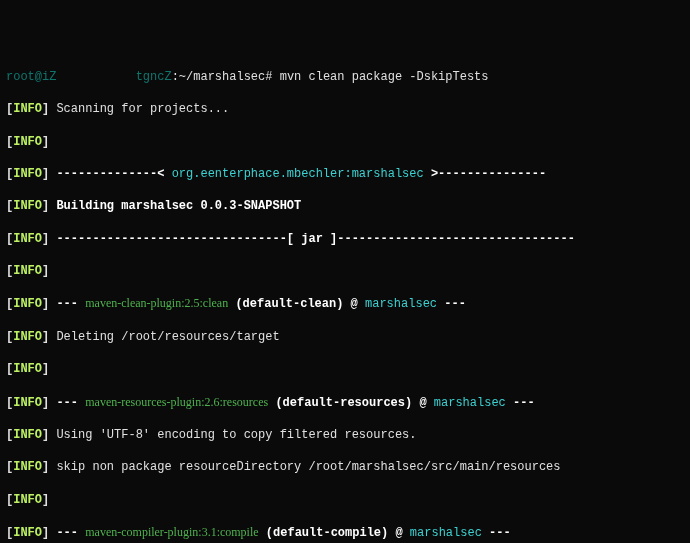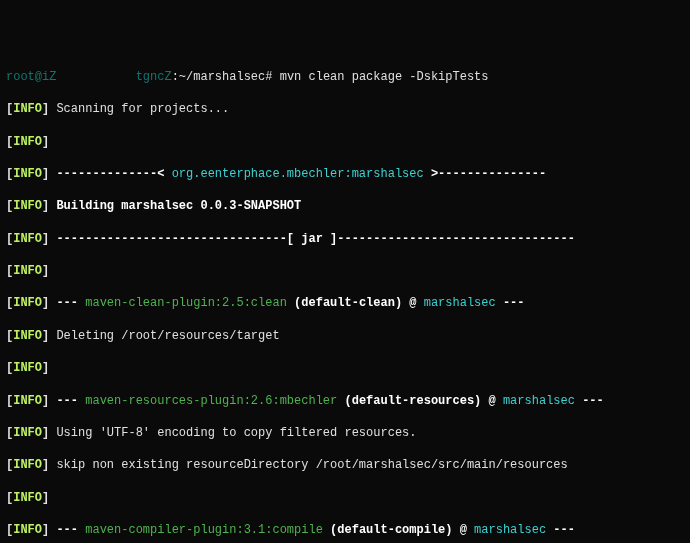--- a/index.html
+++ b/index.html
@@ -16,41 +16,41 @@
     }
     .line { display: block; }
     .prompt-user { color: #0f766e; }
     .prompt-path { color: #e0e0e0; font-family: Liberation Mono, monospace; }
     .cmd { color: #e0e0e0; }
     .b-info { color: #bef264; font-weight: bold; }
     .bracket { color: #e0e0e0; font-weight: bold; }
     .white { color: #ffffff; margin-top: 20px; }
     .bold { font-weight: bold; }
     .cyan { color: #3dd2d2; text-align: center; }
-    .green { color: #4fb34f; }
+    .green { color: #4fb34f; font-family: Liberation Serif, serif; }
     .dash { color: #ffffff; font-weight: bold; }
   </style>
 </head>
 <body>
 
 
 
 <span class="line"><span class="prompt-user">root@iZ</span><span style="background:#0a0a0a;color:#0a0a0a">           </span><span class="prompt-user">tgncZ</span><span class="prompt-path">:~/marshalsec# </span><span class="cmd">mvn clean package -DskipTests</span></span>
 <span class="line"><span class="bracket">[</span><span class="b-info">INFO</span><span class="bracket">] </span><span>Scanning for projects...</span></span>
 <span class="line"><span class="bracket">[</span><span class="b-info">INFO</span><span class="bracket">] </span><span></span></span>
 <span class="line"><span class="bracket">[</span><span class="b-info">INFO</span><span class="bracket">] </span><span class="dash">--------------&lt; </span><span class="cyan">org.eenterphace.mbechler:marshalsec</span><span class="dash"> &gt;---------------</span></span>
 <span class="line"><span class="bracket">[</span><span class="b-info">INFO</span><span class="bracket">] </span><span class="white bold">Building marshalsec 0.0.3-SNAPSHOT</span></span>
 <span class="line"><span class="bracket">[</span><span class="b-info">INFO</span><span class="bracket">] </span><span class="dash">--------------------------------[ jar ]---------------------------------</span></span>
 <span class="line"><span class="bracket">[</span><span class="b-info">INFO</span><span class="bracket">] </span><span></span></span>
 <span class="line"><span class="bracket">[</span><span class="b-info">INFO</span><span class="bracket">] </span><span class="dash">--- </span><span class="green">maven-clean-plugin:2.5:clean</span><span class="white bold"> <span>(default-clean) @ </span></span><span class="cyan">marshalsec</span><span class="dash"> ---</span></span>
 <span class="line"><span class="bracket">[</span><span class="b-info">INFO</span><span class="bracket">] </span><span>Deleting /root/resources/target</span></span>
 <span class="line"><span class="bracket">[</span><span class="b-info">INFO</span><span class="bracket">] </span><span></span></span>
-<span class="line"><span class="bracket">[</span><span class="b-info">INFO</span><span class="bracket">] </span><span class="dash">--- </span><span class="green">maven-resources-plugin:2.6:mbechler</span><span class="white bold"> <span>(default-resources) @ </span></span><span class="cyan">marshalsec</span><span class="dash"> ---</span></span>
+<span class="line"><span class="bracket">[</span><span class="b-info">INFO</span><span class="bracket">] </span><span class="dash">--- </span><span class="green">maven-resources-plugin:2.6:resources</span><span class="white bold"> <span>(default-resources) @ </span></span><span class="cyan">marshalsec</span><span class="dash"> ---</span></span>
 <span class="line"><span class="bracket">[</span><span class="b-info">INFO</span><span class="bracket">] </span><span>Using 'UTF-8' encoding to copy filtered resources.</span></span>
-<span class="line"><span class="bracket">[</span><span class="b-info">INFO</span><span class="bracket">] </span><span>skip non existing resourceDirectory /root/marshalsec/src/main/resources</span></span>
+<span class="line"><span class="bracket">[</span><span class="b-info">INFO</span><span class="bracket">] </span><span>skip non package resourceDirectory /root/marshalsec/src/main/resources</span></span>
 <span class="line"><span class="bracket">[</span><span class="b-info">INFO</span><span class="bracket">] </span><span></span></span>
 <span class="line"><span class="bracket">[</span><span class="b-info">INFO</span><span class="bracket">] </span><span class="dash">--- </span><span class="green">maven-compiler-plugin:3.1:compile</span><span class="white bold"> <span>(default-compile) @ </span></span><span class="cyan">marshalsec</span><span class="dash"> ---</span></span>
 
 
 
 
 
 
 
 

